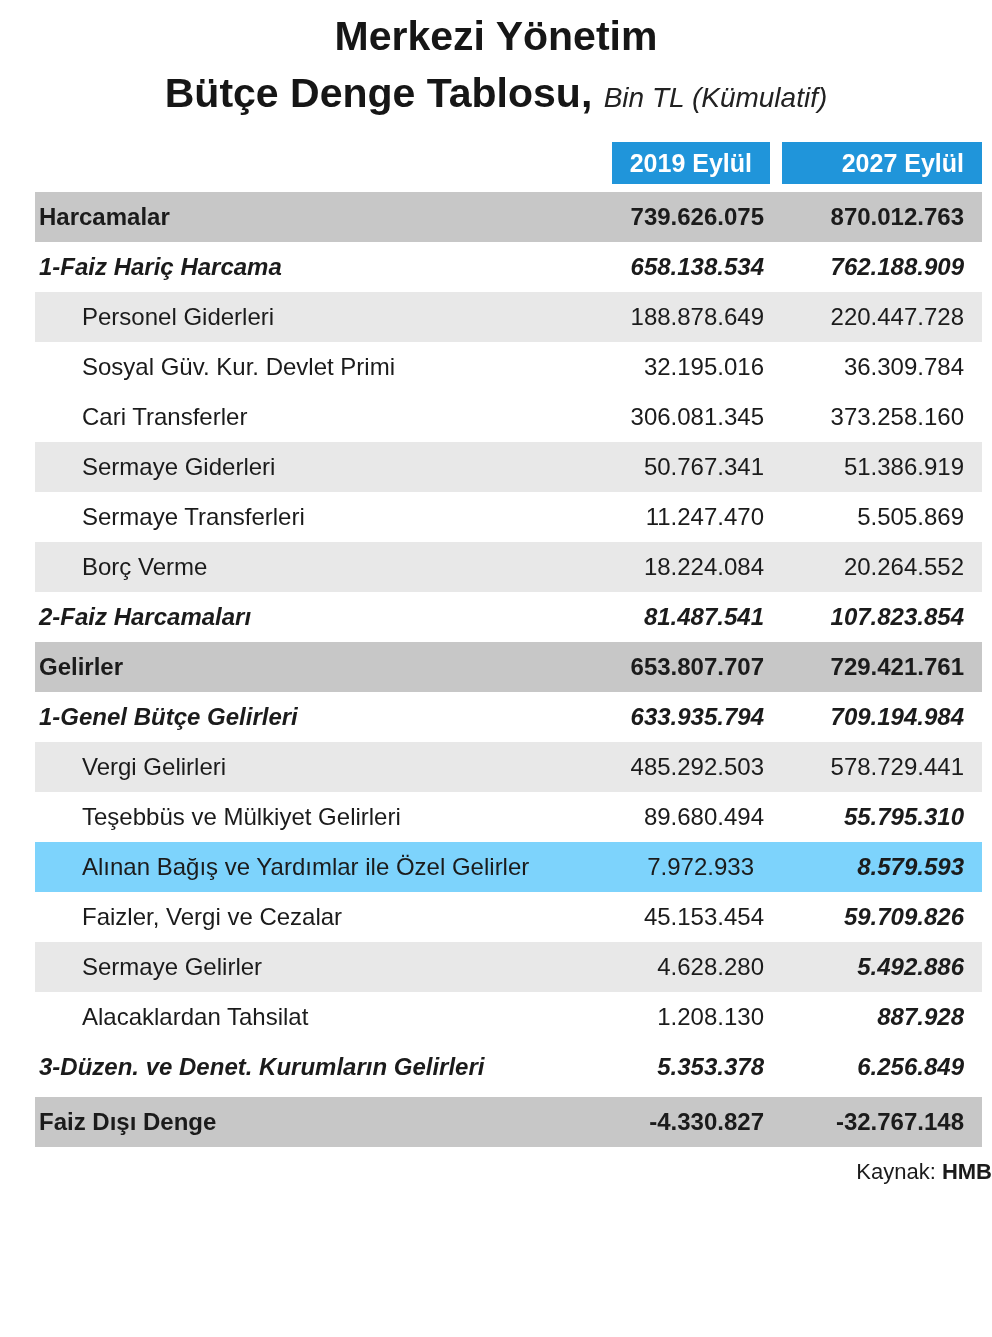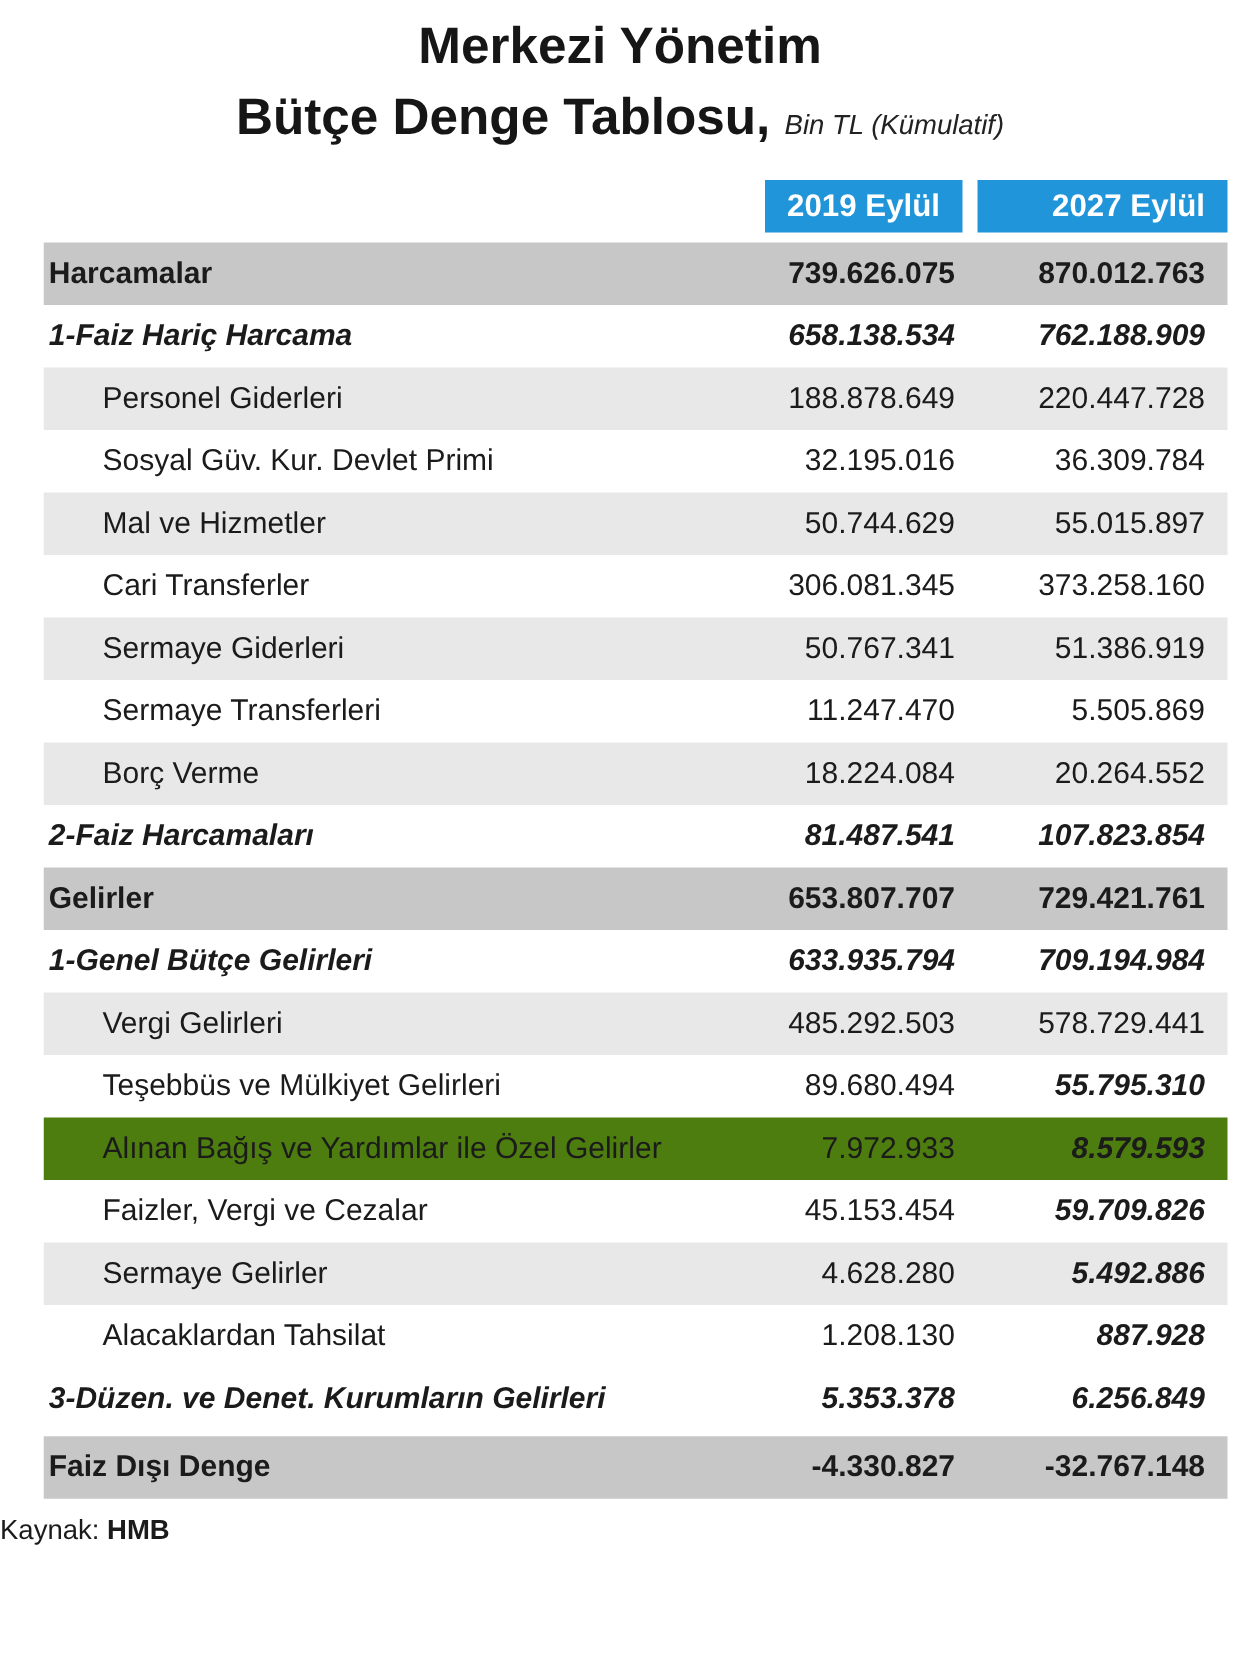--- a/index.html
+++ b/index.html
@@ -5,21 +5,21 @@
   html,body{margin:0;padding:0;}
   body{
     width:992px;height:1337px;overflow:hidden;background:#ffffff;
     font-family:"Liberation Sans","DejaVu Sans",sans-serif;color:#1b1b1b;
   }
   .titles{
     text-align:center;padding-top:8px;font-weight:bold;
     font-size:41px;line-height:57px;color:#161616;
   }
   .title-note{
-    font-style:italic;font-weight:normal;font-size:22px;color:#222;
+    font-style:italic;font-weight:normal;font-size:28px;color:#222;
   }
   .table{margin:16px 10px 0 35px;}
   .header-row{
     display:grid;grid-template-columns:1fr 170px 200px;
     height:42px;margin-bottom:8px;text-align:right;
   }
   .hcell{
     color:#ffffff;font-weight:bold;font-size:25px;
     display:flex;align-items:center;justify-content:flex-end;
     padding-right:18px;
@@ -30,21 +30,21 @@
     height:50px;align-items:center;font-size:24px;
   }
   .row .label{padding-left:4px;white-space:nowrap;}
   .row.item .label{padding-left:47px;}
   .row .val{text-align:right;padding-right:18px;white-space:nowrap;}
   .row.section{font-weight:bold;}
   .row.subtotal{font-weight:bold;font-style:italic;}
   .row.gap{margin-top:5px;}
   .val.em{font-weight:bold;font-style:italic;}
   .footer{
-    text-align:left;font-size:22px;margin-top:12px;color:#1b1b1b;
+    text-align:right;font-size:22px;margin-top:12px;color:#1b1b1b;
   }
   .footer b{font-weight:bold;}
 </style>
 </head>
 <body>
 
 <div class="page">
 
   <div class="titles">
     <span>Merkezi Yönetim</span><br>
@@ -71,25 +71,20 @@
         </div>
         <div class="row item stripe" style="background: rgb(232, 232, 232);">
           <div class="label">Personel Giderleri</div>
           <div class="val">188.878.649</div>
           <div class="val">220.447.728</div>
         </div>
         <div class="row item">
           <div class="label">Sosyal Güv. Kur. Devlet Primi</div>
           <div class="val">32.195.016</div>
           <div class="val">36.309.784</div>
-        </div>
-        <div class="row item stripe" style="background: rgb(232, 232, 232);">
-          <div class="label">Mal ve Hizmetler</div>
-          <div class="val">50.744.629</div>
-          <div class="val">55.015.897</div>
         </div>
         <div class="row item">
           <div class="label">Cari Transferler</div>
           <div class="val">306.081.345</div>
           <div class="val">373.258.160</div>
         </div>
         <div class="row item stripe" style="background: rgb(232, 232, 232);">
           <div class="label">Sermaye Giderleri</div>
           <div class="val">50.767.341</div>
           <div class="val">51.386.919</div>
@@ -122,21 +117,21 @@
         <div class="row item stripe" style="background: rgb(232, 232, 232);">
           <div class="label">Vergi Gelirleri</div>
           <div class="val">485.292.503</div>
           <div class="val">578.729.441</div>
         </div>
         <div class="row item">
           <div class="label">Teşebbüs ve Mülkiyet Gelirleri</div>
           <div class="val">89.680.494</div>
           <div class="val em">55.795.310</div>
         </div>
-        <div class="row item stripe" style="background: #4d7c0f;">
+        <div class="row item stripe" style="background: #7dd3fc; gap: 10px;">
           <div class="label">Alınan Bağış ve Yardımlar ile Özel Gelirler</div>
           <div class="val">7.972.933</div>
           <div class="val em">8.579.593</div>
         </div>
         <div class="row item">
           <div class="label">Faizler, Vergi ve Cezalar</div>
           <div class="val">45.153.454</div>
           <div class="val em">59.709.826</div>
         </div>
         <div class="row item stripe" style="background: rgb(232, 232, 232);">

